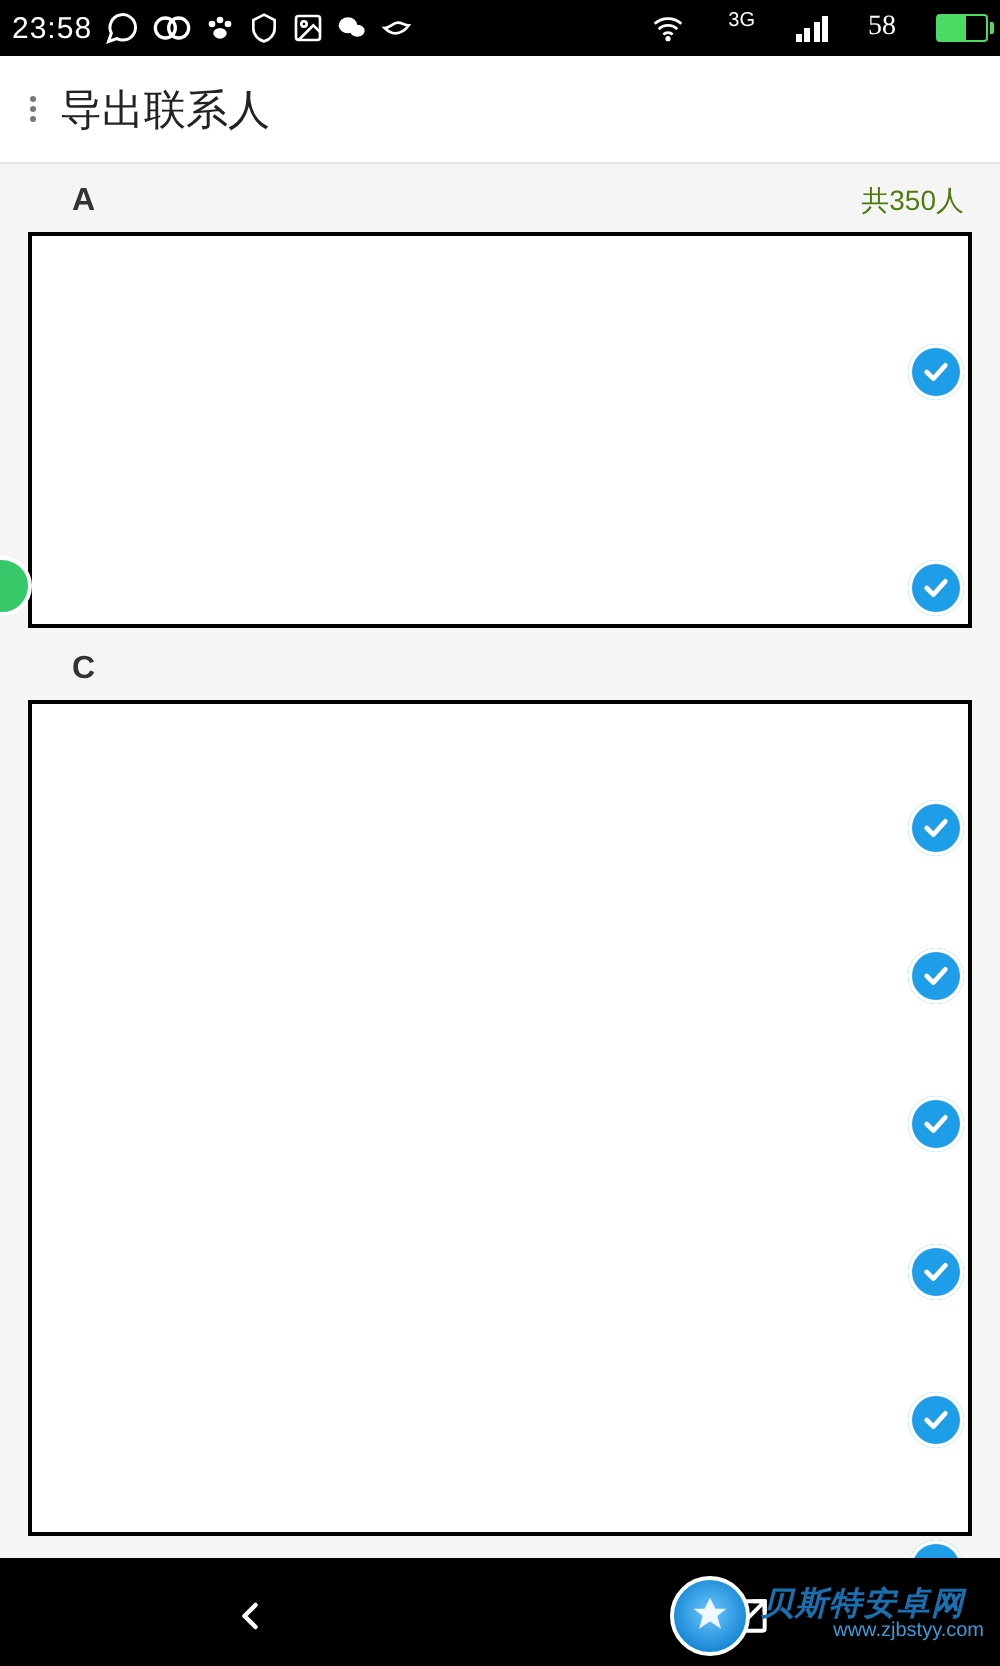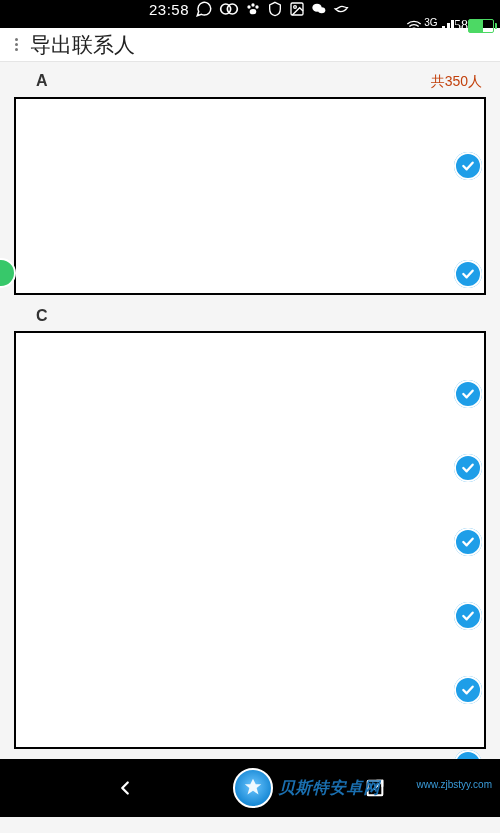--- a/index.html
+++ b/index.html
@@ -7,44 +7,43 @@
 
   
   .status-bar {
     height: 28px;
     background: #000;
     color: #fff;
     display: flex;
     align-items: center;
     padding: 0 6px;
     font-size: 15px;
-    flex-direction: column;
   }
   .status-left { display: flex; align-items: center; gap: 6px; }
-  .status-right { margin-left: auto; display: flex; align-items: center; gap: 0; }
+  .status-right { margin-left: auto; display: flex; align-items: center; gap: 20px; }
   .status-bar .clock { font-weight: 500; letter-spacing: 0.5px; }
   .ic { display: inline-flex; align-items: center; justify-content: center; }
   .battery {
     width: 26px; height: 14px; border: 1.5px solid #4cd964; border-radius: 2px; position: relative;
     display: flex; align-items: center;
   }
   .battery::after {
     content: ""; position: absolute; right: -4px; top: 3px; width: 2.5px; height: 6px; background: #4cd964; border-radius: 0 1px 1px 0;
   }
   .battery-fill { background: #4cd964; height: 100%; width: 60%; }
   .sig-bars { display: inline-flex; align-items: flex-end; gap: 1.5px; height: 14px; }
   .sig-bars span { width: 3px; background: #fff; }
   .sig-bars span:nth-child(1){height:4px}
   .sig-bars span:nth-child(2){height:7px}
   .sig-bars span:nth-child(3){height:10px}
   .sig-bars span:nth-child(4){height:13px}
 
   
   .title-bar {
-    height: 34px;
+    height: 54px;
     background: #fff;
     display: flex;
     align-items: center;
     padding: 0 8px;
     border-bottom: 1px solid #e5e5e5;
   }
   .menu-dots {
     width: 16px; display: flex; flex-direction: column; gap: 2px; align-items:center; margin-right:6px;
   }
   .menu-dots span { width:3px; height:3px; background:#777; border-radius:50%; }
@@ -58,21 +57,21 @@
     overflow: hidden;
   }
   .section-header {
     display: flex;
     align-items: baseline;
     padding: 10px 18px 4px 36px;
     font-size: 16px;
     color: #333;
   }
   .section-letter { font-weight: 700; }
-  .section-count { margin-left: auto; font-size: 14px; color: #c2410c; }
+  .section-count { margin-left: auto; font-size: 14px; color: #4d7c0f; }
 
   
   .redact-box {
     margin: 2px 14px 6px 14px;
     background: #fff;
     border: 2px solid #000;
   }
   .box-a { height: 198px; }
   .box-c { height: 418px; }
 
@@ -130,21 +129,21 @@
     padding-right: 8px;
     pointer-events: none;
   }
   .wm-badge {
     width: 40px; height: 40px;
     background: radial-gradient(circle at 50% 45%, #6cc6ff 0%, #1a8ad6 70%);
     border-radius: 50%;
     border: 2px solid #fff;
     display:flex; align-items:center; justify-content:center;
   }
-  .wm-text { display:flex; flex-direction:row; line-height:1; }
+  .wm-text { display:flex; flex-direction:column; line-height:1; }
   .wm-text .cn { font-size: 16px; font-weight:700; color:#1a6fb0; font-style:italic; letter-spacing:1px; }
   .wm-text .url { font-size: 10px; color:#3a9bd9;margin-left:36px; }
 </style>
 </head>
 <body>
 
 <div class="status-bar">
   <div class="status-left">
     <span class="clock">23:58</span>
     <span class="ic">

